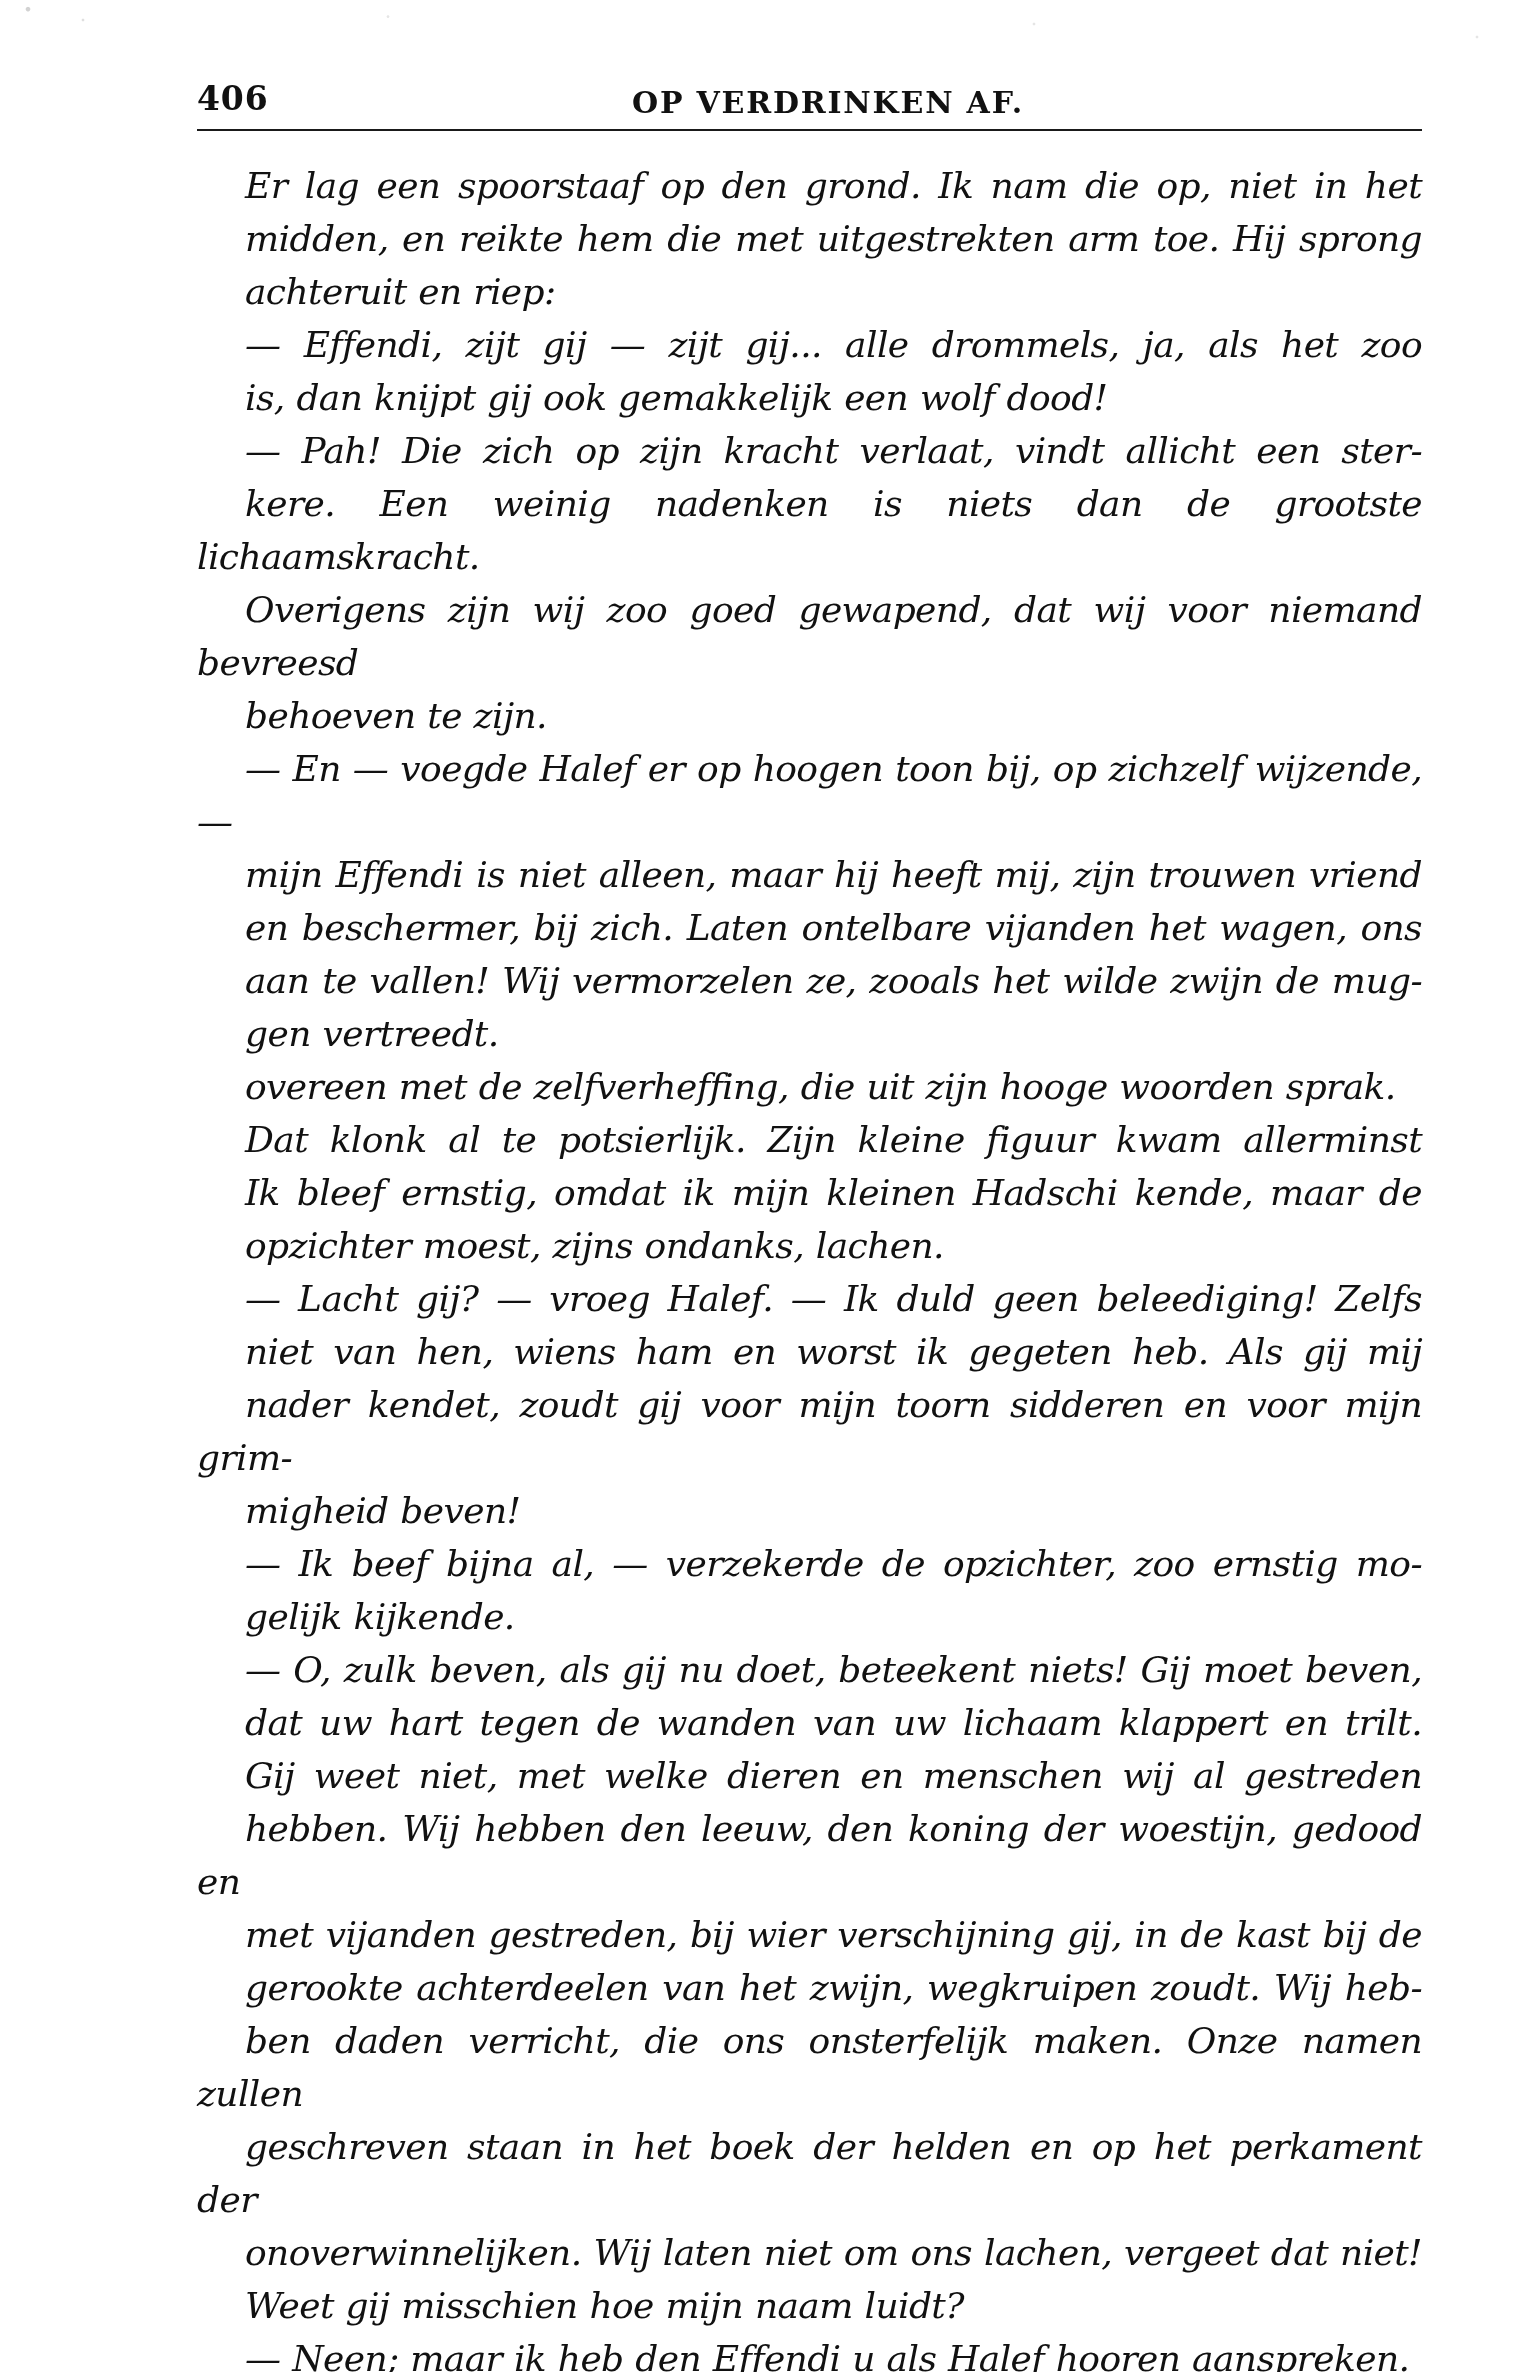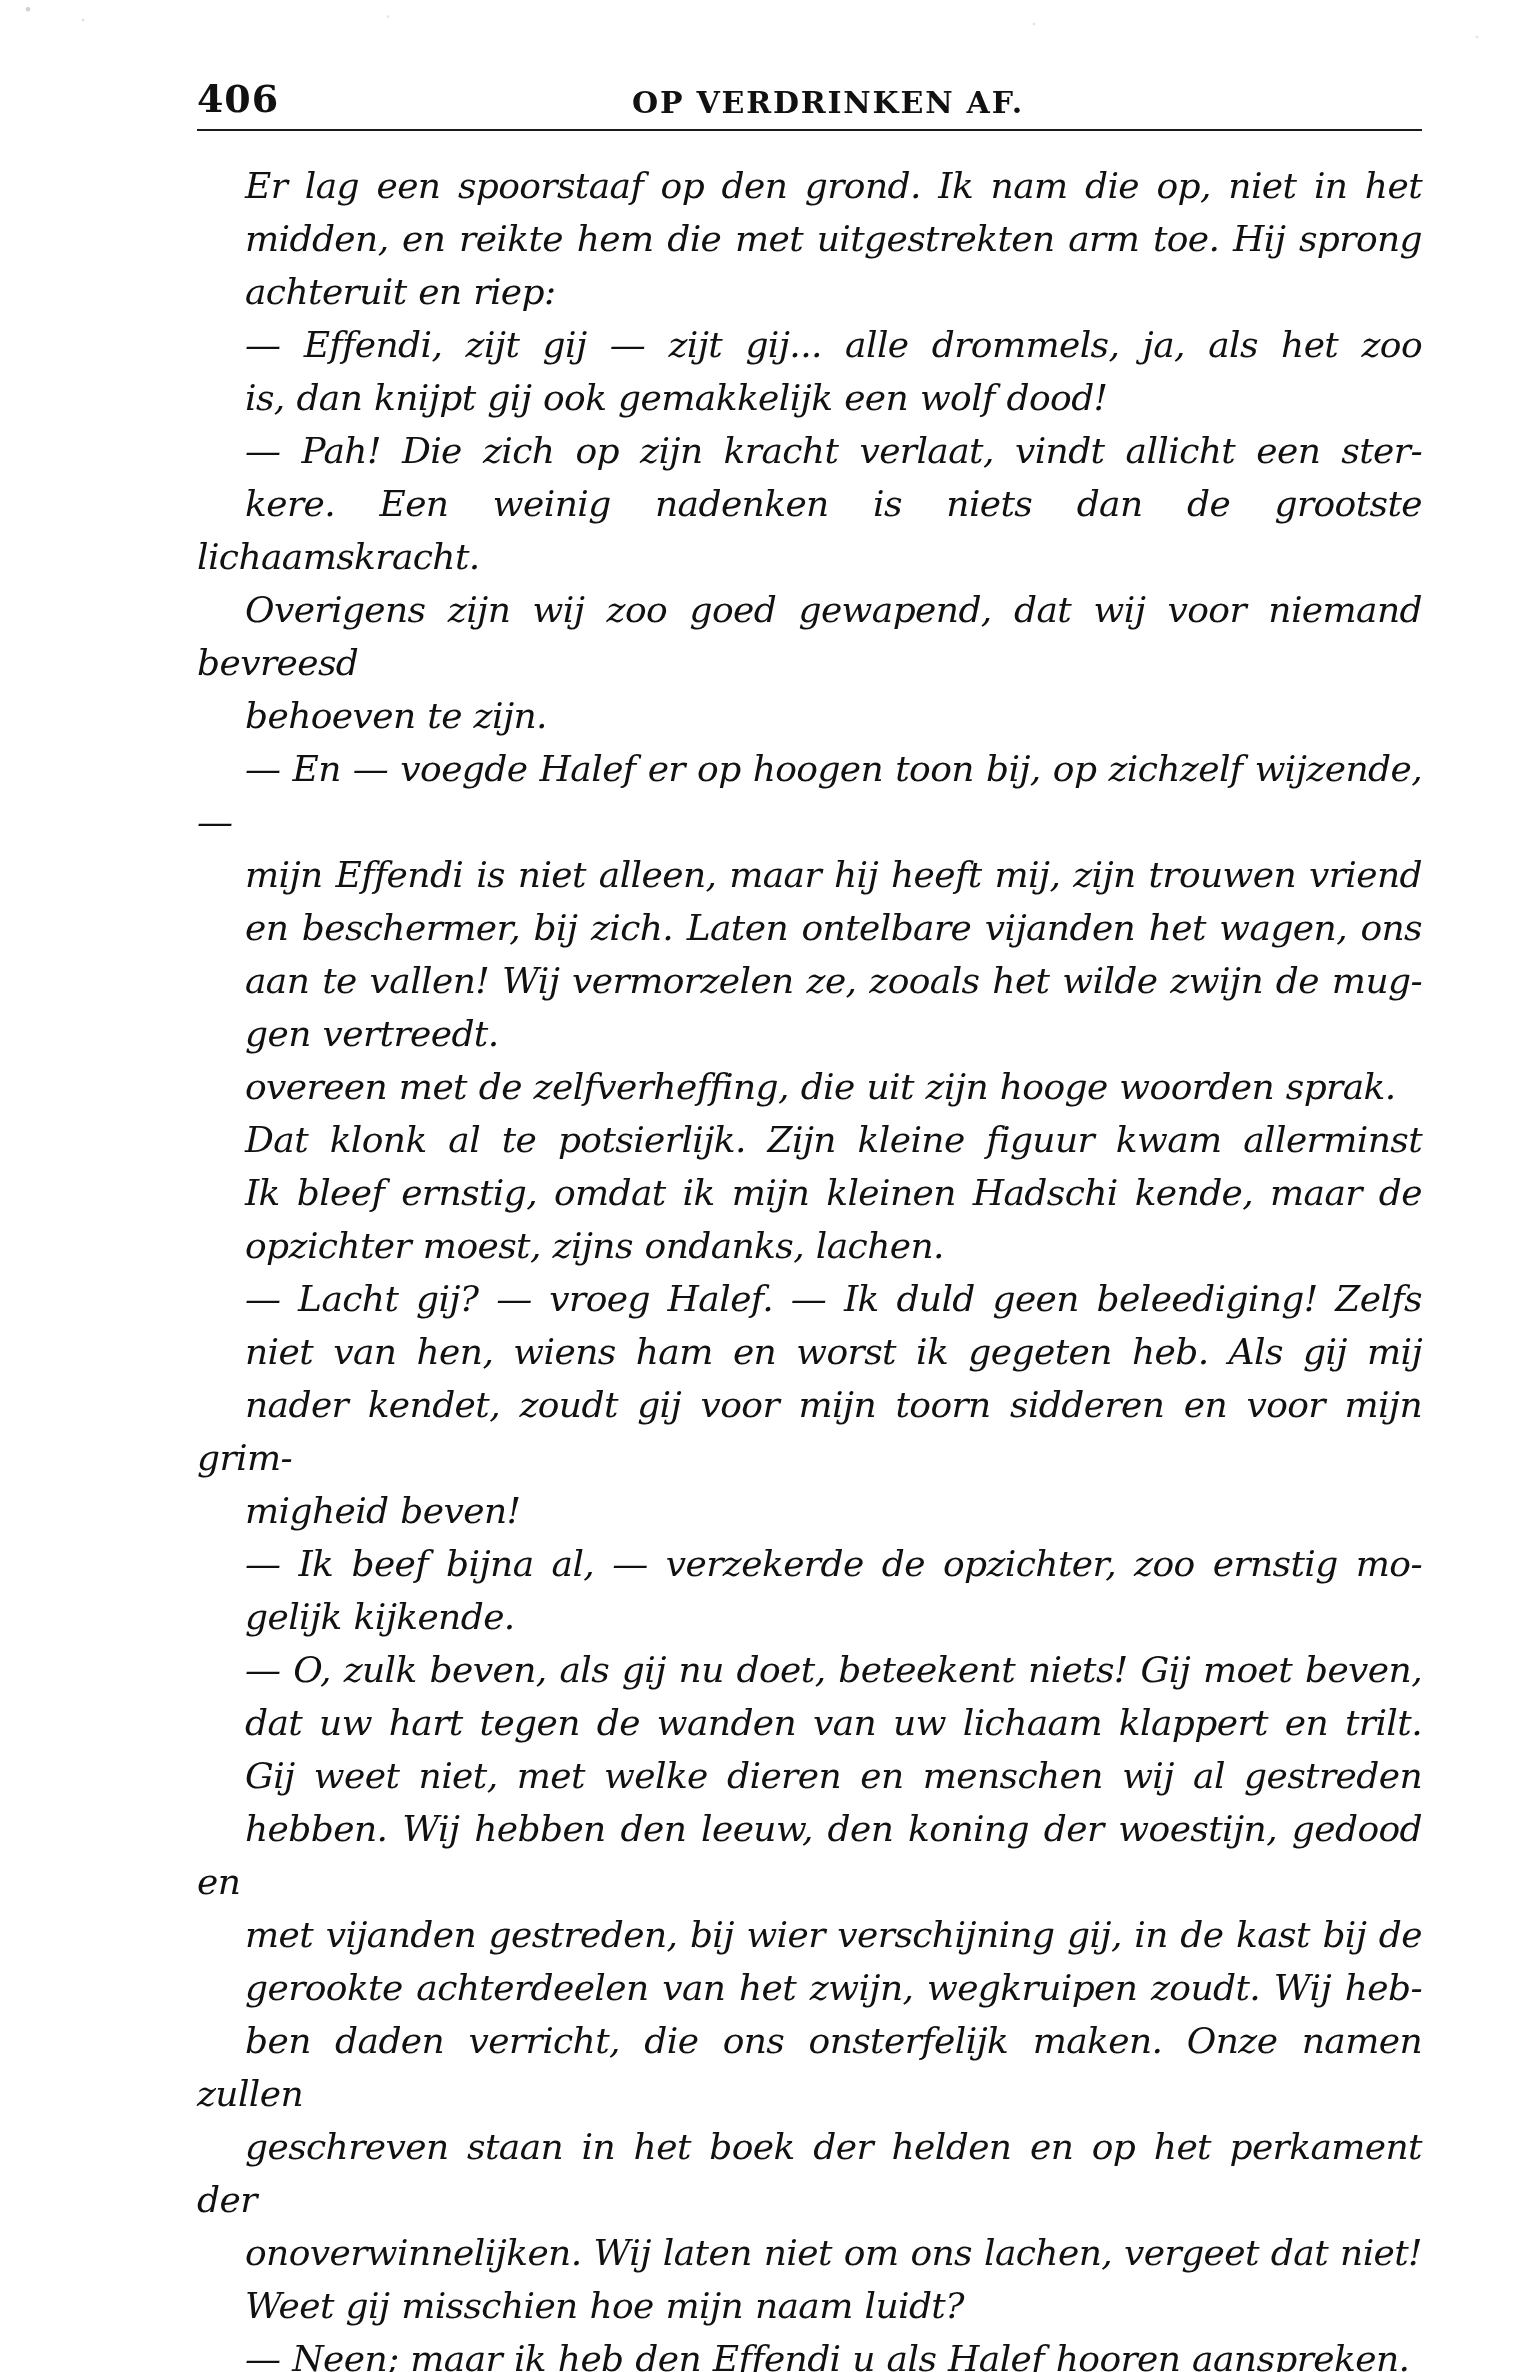--- a/index.html
+++ b/index.html
@@ -36,21 +36,21 @@
       width: 1225px;
     }
     .running-head {
       position: relative;
       height: 46px;
     }
     .page-number {
       position: absolute;
       left: 0;
       top: 0;
-      font-size: 38px;
+      font-size: 33px;
       line-height: 46px;
       font-weight: bold;
       letter-spacing: 0.9px;
     }
     .running-title {
       position: absolute;
       left: 0;
       right: 0;
       top: 3.7px;
       text-align: center;

